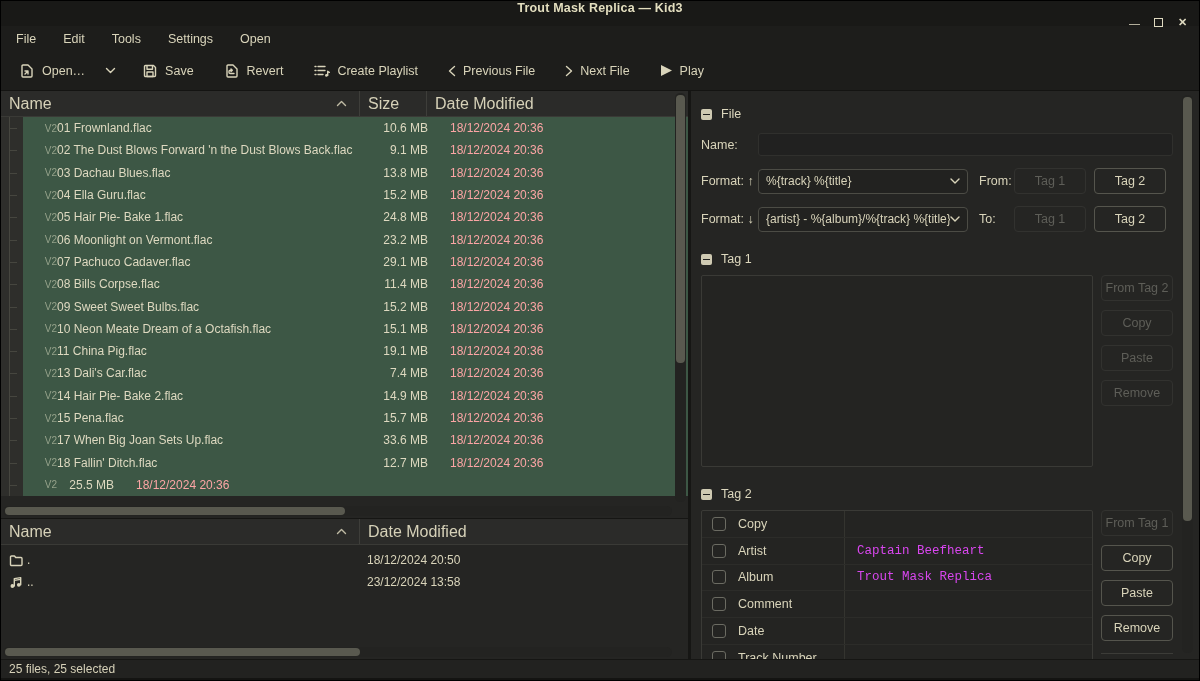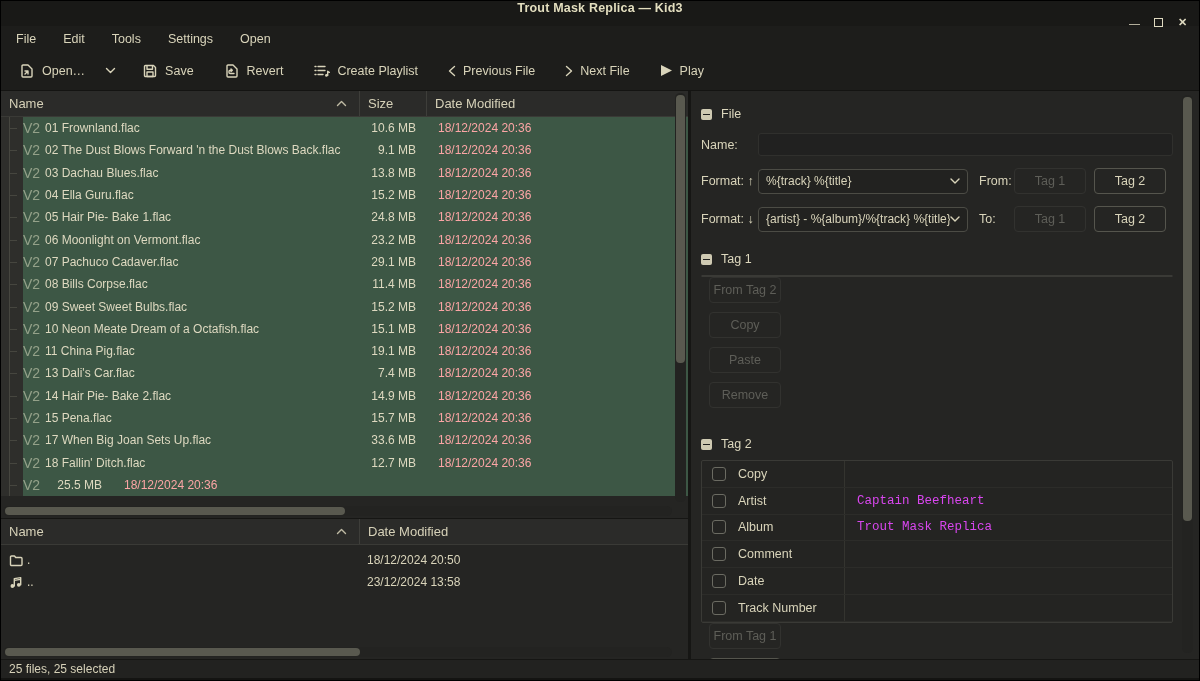--- a/index.html
+++ b/index.html
@@ -29,34 +29,34 @@
   .tb-btn svg{ display:block; }
   .tb-chevron{ margin-left:-6px; margin-right:14px; padding:6px 4px; }
   
   .main{ position:relative; height:568px; background:#161614; display:flex; }
   .left-col{ width:687px; display:flex; flex-direction:column; margin-right:3px; }
   
   .panel{ position:relative; background:#252523; overflow:hidden; }
   .file-panel{ height:427px; margin-bottom:1px; }
   .dir-panel{ flex:1; }
   .list-header{ height:26px; background:#2b2b29; border-bottom:1px solid #3a3a36;
-    display:flex; align-items:center; font-size:13px; color:#d6d1b8;text-align:right; }
+    display:flex; align-items:center; font-size:16px; color:#d6d1b8;text-align:right; }
   .lh-cell{ padding:0 8px; height:100%; display:flex; align-items:center; position:relative; }
   .lh-cell + .lh-cell{ border-left:1px solid #3e3e3a; }
   .col-name{ width:358px; }
   .col-size{ width:67px; }
   .col-date{ flex:1; }
   .col-date2{ flex:1; }
   .sort-arrow{ margin-left:auto; margin-right:4px; opacity:.85; }
   .rows{ position:relative; }
   .file-row{ height:22.3px; display:flex; align-items:center; background:#3d5745; font-size:12px; }
   .tree-cell{ width:22px; height:100%; background:#2e2e2b; position:relative; flex:none; }
   .tree-cell::before{ content:""; position:absolute; left:8px; top:0; bottom:0; border-left:1px solid #46463f; }
   .tree-cell::after{ content:""; position:absolute; left:8px; top:50%; width:8px; border-top:1px solid #46463f; }
-  .tag-badge{ width:22px; flex:none; font-size:14px; color:#aab49b; text-align:left; opacity:.8; }
+  .tag-badge{ width:34px; flex:none; font-size:10px; color:#aab49b; text-align:right; opacity:.8; }
   .fr-name{ width:314px; flex:none; color:#ded9c0; white-space:nowrap; overflow:hidden; }
   .fr-size{ width:63px; flex:none; text-align:right; color:#ded9c0; padding-right:6px; }
   .fr-date{ color:#fca5a5; padding-left:5px; white-space:nowrap;margin-left:11px; }
   .dir-row{ height:22px; display:flex; align-items:center; font-size:12px; color:#d9d4ba; }
   .dr-icon{ width:18px; margin-left:8px; flex:none; display:flex; align-items:center; }
   .dr-name{ width:332px; flex:none; }
   .dr-date{ padding-left:8px; }
   
   .hscroll{ position:absolute; left:2px; right:16px; bottom:2px; height:10px; background:#232321; border-radius:5px; }
   .hscroll .thumb{ position:absolute; top:1px; bottom:1px; border-radius:4px; background:#59594f; }
@@ -72,21 +72,21 @@
   .text-input{ flex:1; height:23px; background:#212120; border:1px solid #30302d; border-radius:3px; }
   .combo{ width:210px; height:25px; background:#222220; border:1px solid #4c4c45; border-radius:4px;
     display:flex; align-items:center; padding:0 7px; font-size:12px; color:#d9d4ba; }
   .combo .combo-text{ flex:1; white-space:nowrap; overflow:hidden; }
   .fromto{ width:35px; flex:none; font-size:12.5px; color:#d9d4ba; margin-left:11px; }
   .btn{ width:72px; height:26px; border:1px solid #55554d; border-radius:4px; background:transparent;
     color:#d9d4ba; font-size:12.5px; font-family:inherit; }
   .btn.disabled{ border-color:#32322f; color:#5e5e58; }
   .btn + .btn{ margin-left:8px; }
   .tag-section{ margin-top:20px; }
-  .tag-body{ display:flex; margin-top:9px;flex-direction:column; }
+  .tag-body{ display:flex; margin-top:9px; }
   .tag-frame{ flex:1; border:1px solid #3a3a36; border-radius:2px; background:#242422; }
   .tag1-frame{ height:192px; }
   .btn-col{ width:80px; flex:none; padding-left:8px; display:flex; flex-direction:column; }
   .btn-col .btn{ margin:0 0 9px 0; }
   .btn-sep{ border-top:1px solid #3c3c38; margin:3px 0 9px 0; }
   
   .t2-row{ height:26.8px; display:flex; align-items:center; border-bottom:1px solid #2c2c29; font-size:12.5px; }
   .t2-check{ width:14px; height:14px; border:1px solid #6b6b62; border-radius:3px; margin:0 12px 0 10px; flex:none; }
   .t2-label{ width:106px; flex:none; color:#d9d4ba; }
   .t2-divider{ width:1px; align-self:stretch; background:#34342f; flex:none; }

